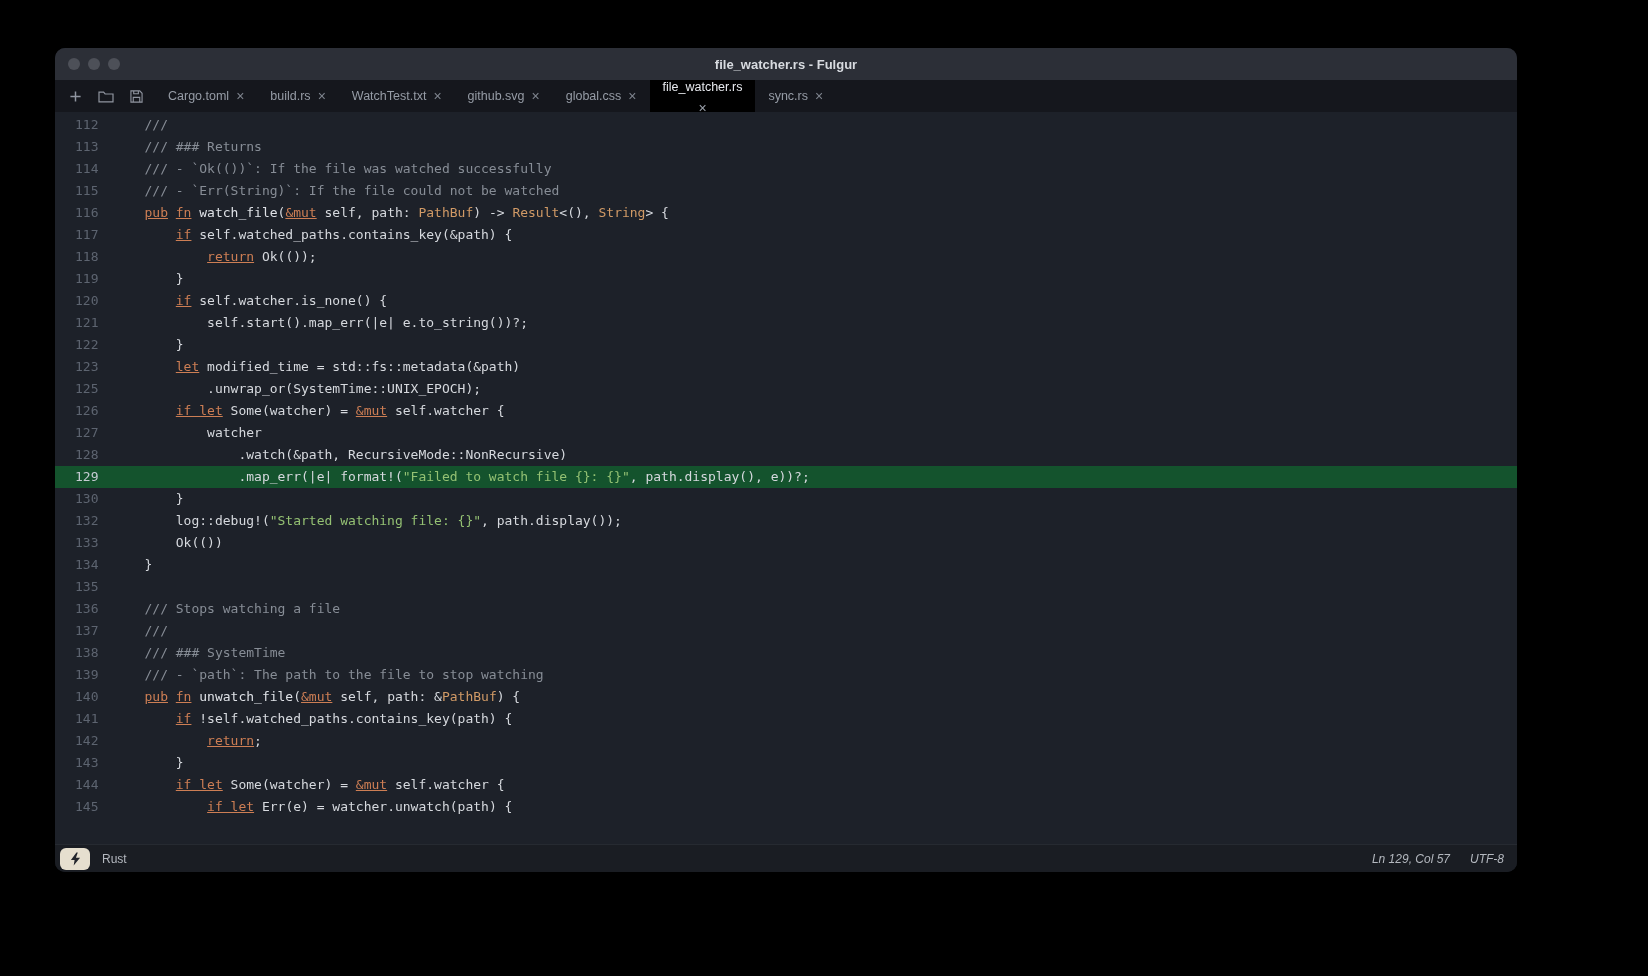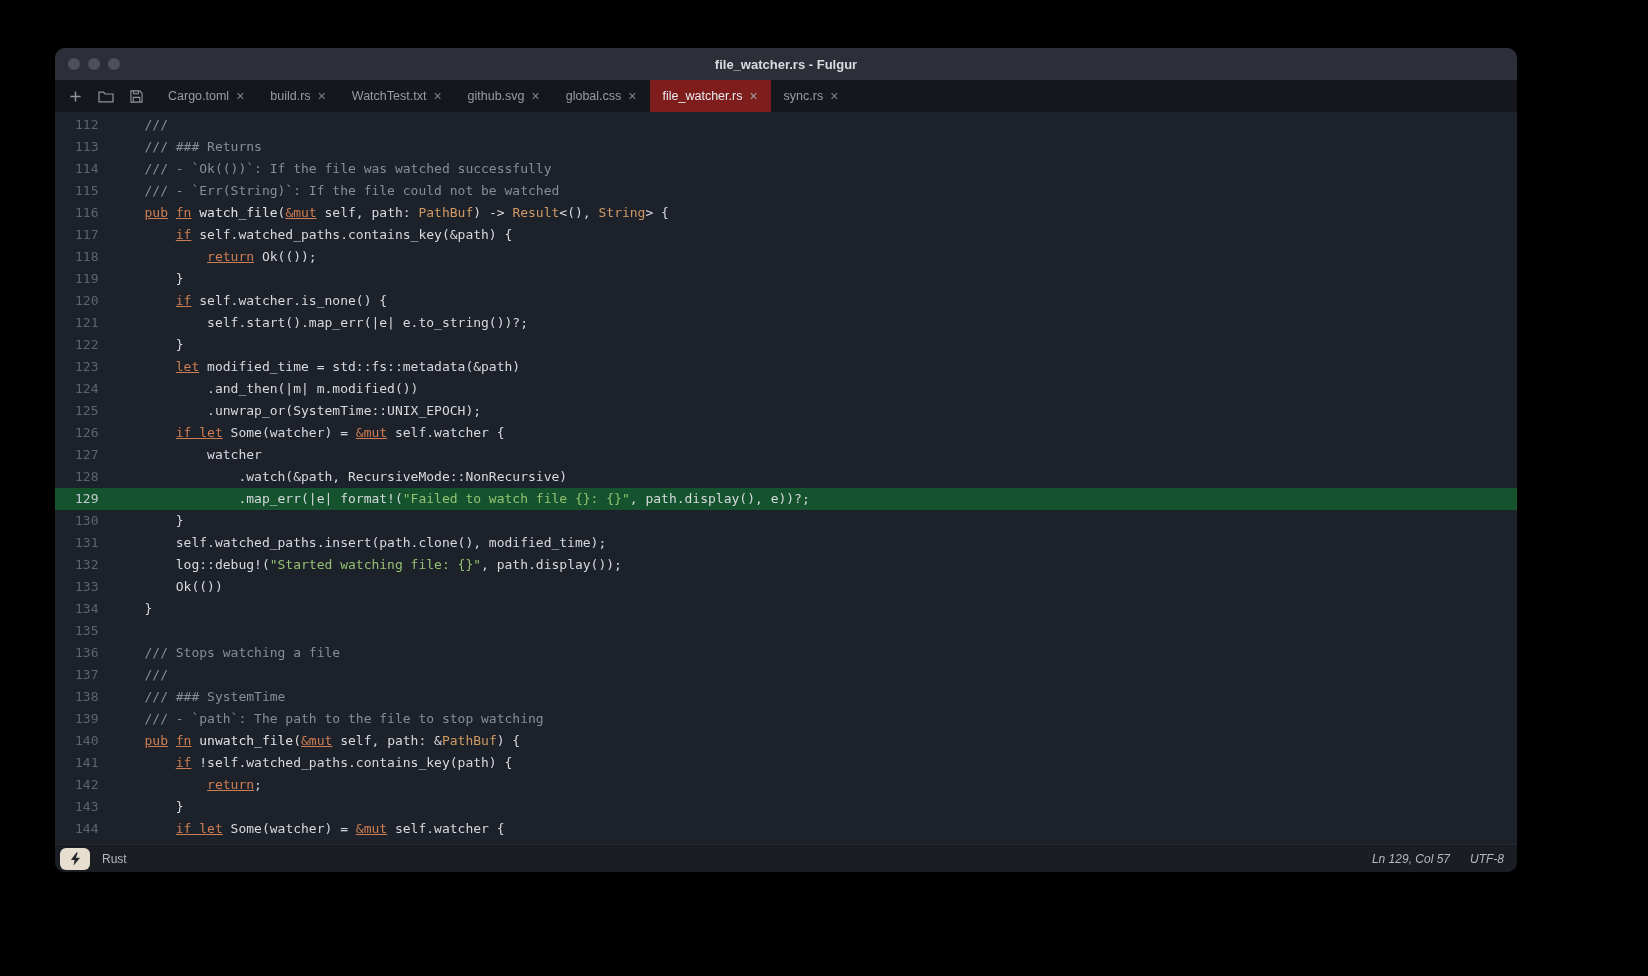--- a/index.html
+++ b/index.html
@@ -17,21 +17,21 @@
   .traffic { display:flex; gap:8px; margin-left:13px; }
   .dot { width:12px; height:12px; border-radius:50%; background:#4d5058; display:inline-block; }
   .title { position:absolute; left:0; right:0; text-align:center; font-size:13px; font-weight:600; color:#d8dbe0; pointer-events:none; }
 
   
   .tabbar { flex:0 0 32px; height:32px; background:#15171d; display:flex; align-items:stretch; }
   .tab-actions { display:flex; align-items:center; gap:16px; padding:0 12px 0 14px; }
   .icon-btn { background:none; border:none; color:#9095a0; display:flex; align-items:center; cursor:pointer; padding:0; }
   .tabs { display:flex; align-items:stretch; }
   .tab { display:flex; align-items:center; padding:0 13px; font-size:12.5px; color:#969ca6; gap:7px; cursor:pointer; white-space:nowrap; }
-  .tab.active { background:#7f1d1d; color:#e7e9ee; }
+  .tab.active { background:#000000; color:#e7e9ee;flex-direction:column; }
   .tab-close { color:#7f858f; font-size:14px; line-height:1; }
   .tab.active .tab-close { color:#9aa0aa; }
 
   
   .editor { flex:1 1 auto; overflow:hidden; padding-top:2px; background:#1d2129;
             font-family:"DejaVu Sans Mono", monospace; font-size:13px; }
   .line { display:flex; height:22px; line-height:22px; }
   .line.current { background:#14532d; }
   .ln { flex:0 0 38px; text-align:right; color:#5d6470; user-select:none;padding-left:20px; }
   .line.current .ln { color:#c6cbd3; }
@@ -161,24 +161,20 @@
       </div>
       <div class="line">
         <span class="ln">122</span>
         <span class="code"><span class="tok-pl">    }</span></span>
       </div>
       <div class="line">
         <span class="ln">123</span>
         <span class="code"><span class="tok-pl">    </span><span class="tok-kw">let</span><span class="tok-pl"> modified_time = std::fs::metadata(&amp;path)</span></span>
       </div>
       <div class="line">
-        <span class="ln">124</span>
-        <span class="code"><span class="tok-pl">        .and_then(|m| m.modified())</span></span>
-      </div>
-      <div class="line">
         <span class="ln">125</span>
         <span class="code"><span class="tok-pl">        .unwrap_or(SystemTime::UNIX_EPOCH);</span></span>
       </div>
       <div class="line">
         <span class="ln">126</span>
         <span class="code"><span class="tok-pl">    </span><span class="tok-kw">if let</span><span class="tok-pl"> Some(watcher) = </span><span class="tok-kw">&amp;mut</span><span class="tok-pl"> self.watcher {</span></span>
       </div>
       <div class="line">
         <span class="ln">127</span>
         <span class="code"><span class="tok-pl">        watcher</span></span>
@@ -187,24 +183,20 @@
         <span class="ln">128</span>
         <span class="code"><span class="tok-pl">            .watch(&amp;path, RecursiveMode::NonRecursive)</span></span>
       </div>
       <div class="line current">
         <span class="ln">129</span>
         <span class="code"><span class="tok-pl">            .map_err(|e| format!(</span><span class="tok-str">"Failed to watch file {}: {}"</span><span class="tok-pl">, path.display(), e))?;</span></span>
       </div>
       <div class="line">
         <span class="ln">130</span>
         <span class="code"><span class="tok-pl">    }</span></span>
-      </div>
-      <div class="line">
-        <span class="ln">131</span>
-        <span class="code"><span class="tok-pl">    self.watched_paths.insert(path.clone(), modified_time);</span></span>
       </div>
       <div class="line">
         <span class="ln">132</span>
         <span class="code"><span class="tok-pl">    log::debug!(</span><span class="tok-str">"Started watching file: {}"</span><span class="tok-pl">, path.display());</span></span>
       </div>
       <div class="line">
         <span class="ln">133</span>
         <span class="code"><span class="tok-pl">    Ok(())</span></span>
       </div>
       <div class="line">

